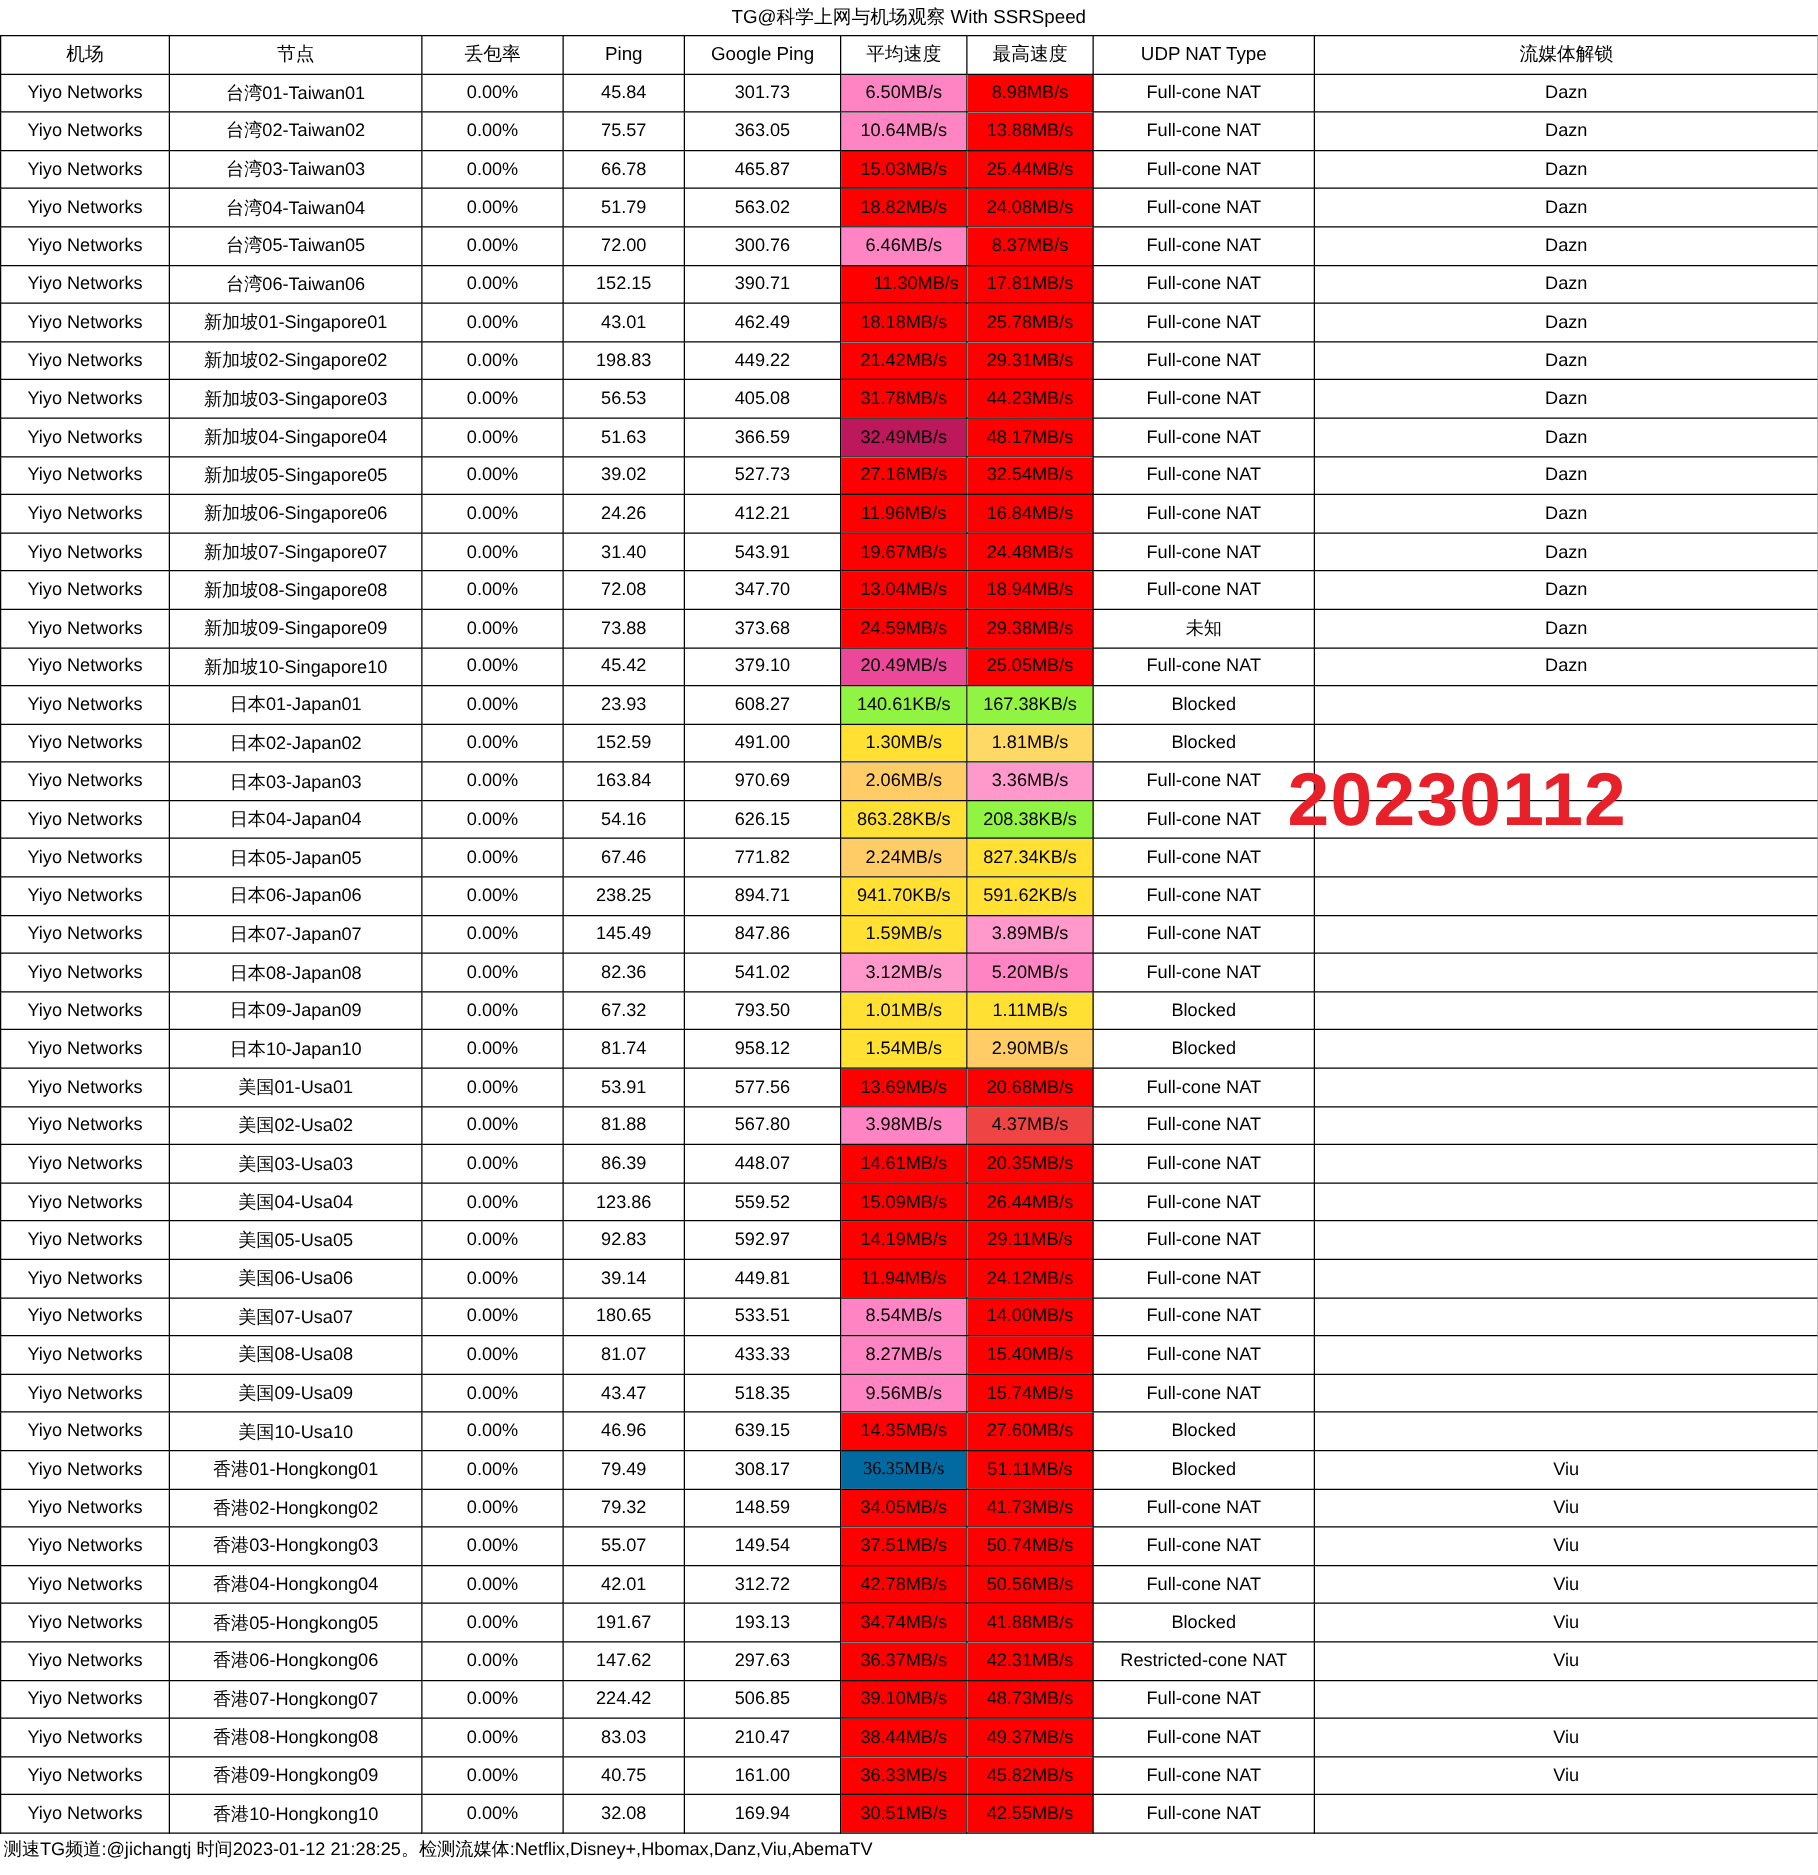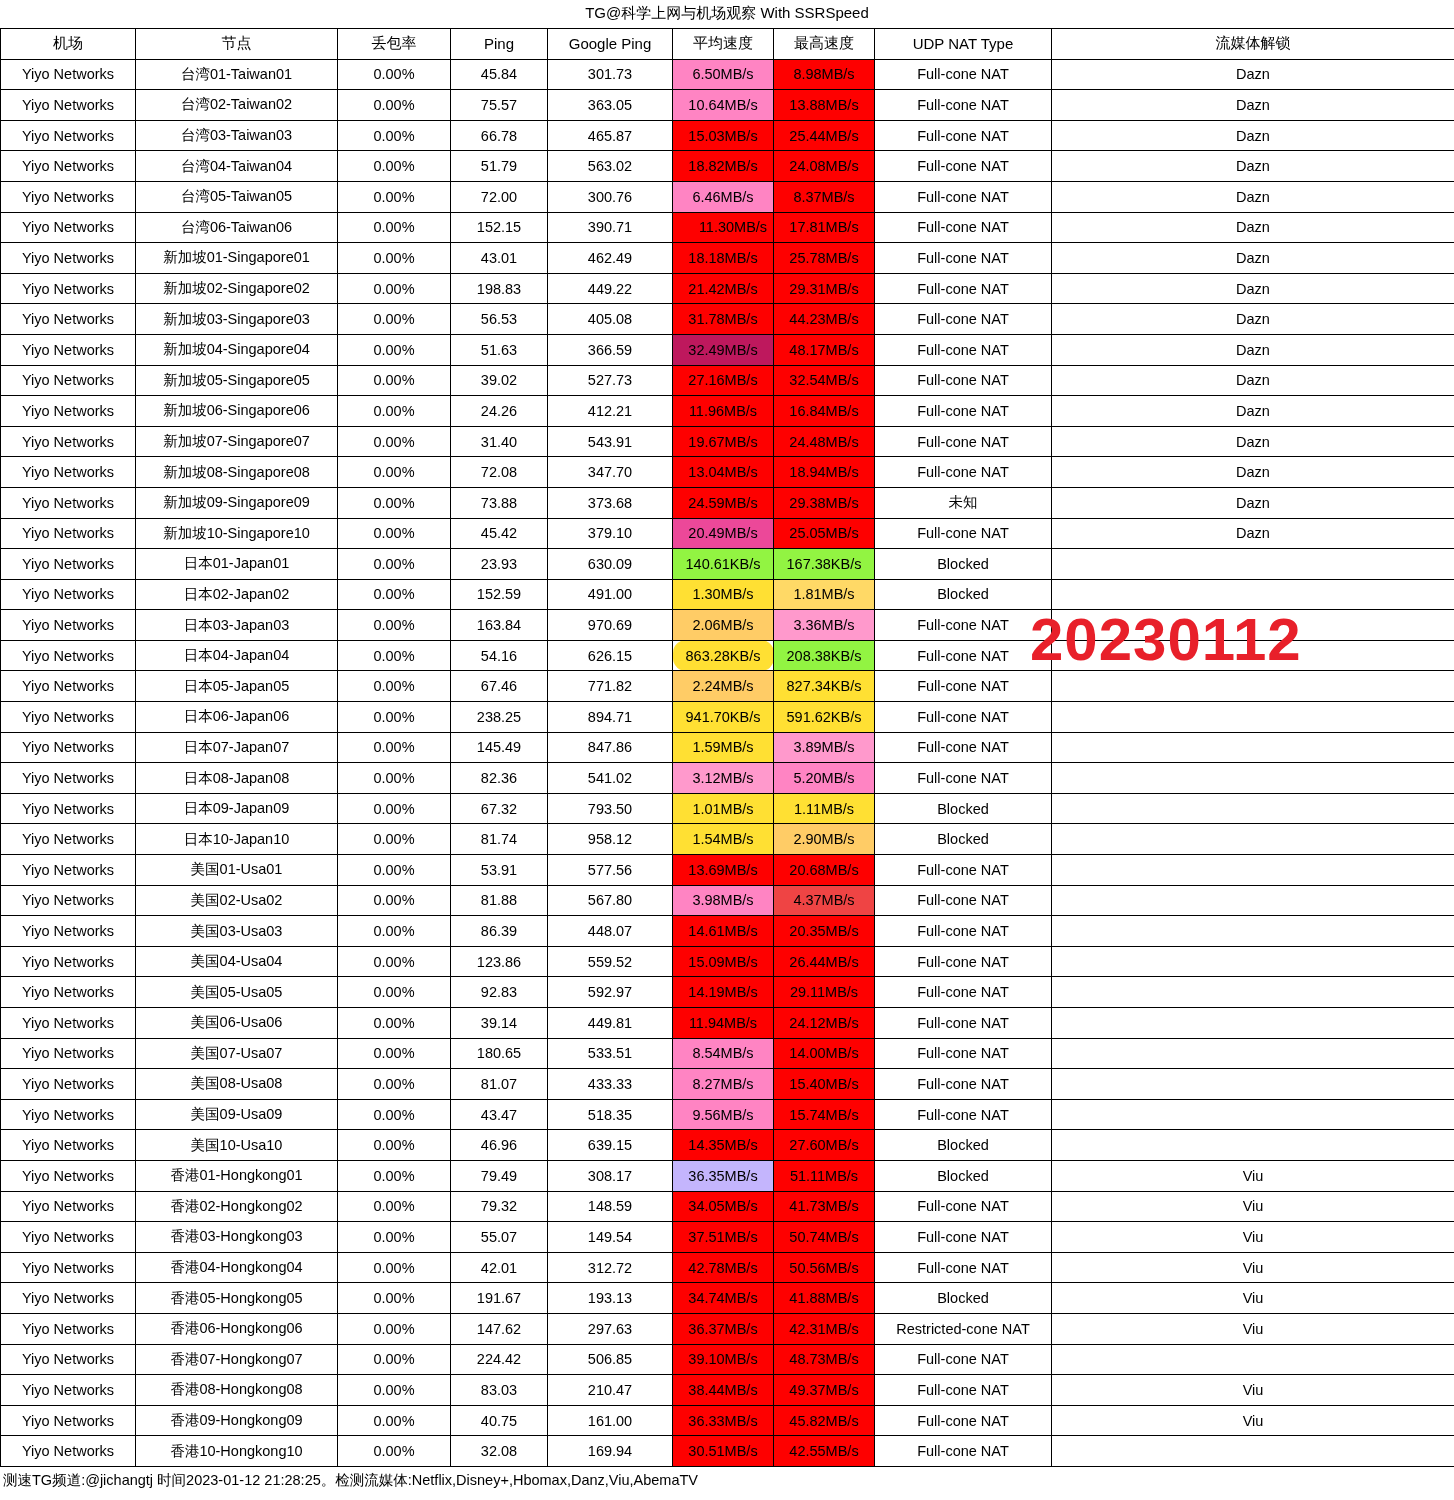--- a/index.html
+++ b/index.html
@@ -270,21 +270,21 @@
         <td style="background: #ec4899;">20.49MB/s</td>
         <td style="background: rgb(254, 0, 0);">25.05MB/s</td>
         <td>Full-cone NAT</td>
         <td>Dazn</td>
       </tr>
       <tr>
         <td>Yiyo Networks</td>
         <td>日本01-Japan01</td>
         <td>0.00%</td>
         <td>23.93</td>
-        <td>630.09</td>
+        <td>608.27</td>
         <td style="background: rgb(146, 244, 66);">140.61KB/s</td>
         <td style="background: rgb(146, 244, 66);">167.38KB/s</td>
         <td>Blocked</td>
         <td></td>
       </tr>
       <tr>
         <td>Yiyo Networks</td>
         <td>日本02-Japan02</td>
         <td>0.00%</td>
         <td>152.59</td>
@@ -304,21 +304,21 @@
         <td style="background: rgb(255, 153, 204);">3.36MB/s</td>
         <td>Full-cone NAT</td>
         <td></td>
       </tr>
       <tr>
         <td>Yiyo Networks</td>
         <td>日本04-Japan04</td>
         <td>0.00%</td>
         <td>54.16</td>
         <td>626.15</td>
-        <td style="background: rgb(255, 224, 51); border-radius: 13px;">863.28KB/s</td>
+        <td style="background: rgb(255, 224, 51);">863.28KB/s</td>
         <td style="background: rgb(146, 244, 66);">208.38KB/s</td>
         <td>Full-cone NAT</td>
         <td></td>
       </tr>
       <tr>
         <td>Yiyo Networks</td>
         <td>日本05-Japan05</td>
         <td>0.00%</td>
         <td>67.46</td>
         <td>771.82</td>
@@ -491,21 +491,21 @@
         <td style="background: rgb(254, 0, 0);">27.60MB/s</td>
         <td>Blocked</td>
         <td></td>
       </tr>
       <tr>
         <td>Yiyo Networks</td>
         <td>香港01-Hongkong01</td>
         <td>0.00%</td>
         <td>79.49</td>
         <td>308.17</td>
-        <td style="background: #c4b5fd;">36.35MB/s</td>
+        <td style="background: #0369a1; font-family: Liberation Serif, serif;">36.35MB/s</td>
         <td style="background: rgb(254, 0, 0);">51.11MB/s</td>
         <td>Blocked</td>
         <td>Viu</td>
       </tr>
       <tr>
         <td>Yiyo Networks</td>
         <td>香港02-Hongkong02</td>
         <td>0.00%</td>
         <td>79.32</td>
         <td>148.59</td>

